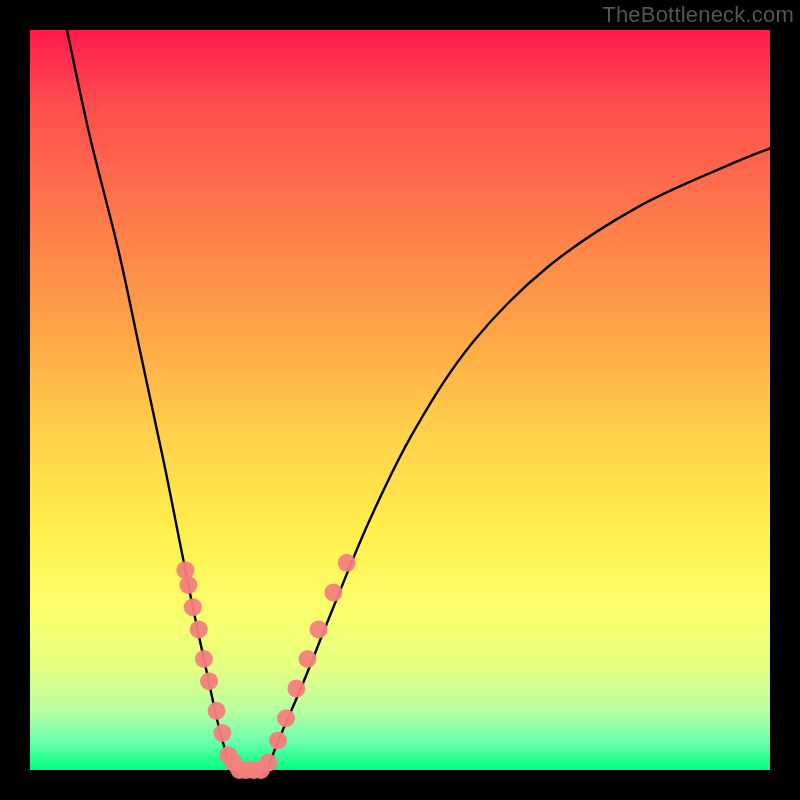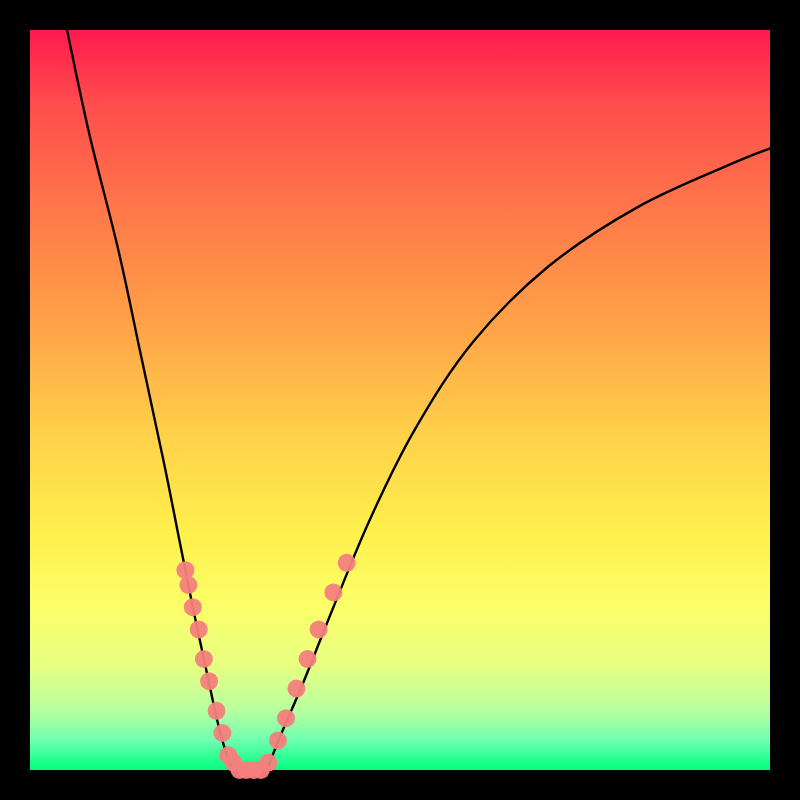--- a/index.html
+++ b/index.html
@@ -66,20 +66,21 @@
   }
   .dot {
     fill: #f47f7d;
     opacity: 0.95;
   }
 </style>
 </head>
 <body>
 
 <div class="frame">
+  <div class="watermark">TheBottleneck.com</div>
   <div class="plot">
     <svg class="curves" viewBox="0 0 740 740">
       <g id="curve-group">
           <path class="curve" d="M37.0 0.0 C41.0 18.6, 49.9 63.6, 59.2 103.6 C68.5 143.6, 79.5 182.0, 88.8 222.0 C98.1 262.0, 103.0 288.3, 111.0 325.6 C119.0 362.9, 126.5 397.2, 133.2 429.2 C139.9 461.2, 142.7 476.6, 148.0 503.2 C153.3 529.8, 158.1 554.6, 162.8 577.2 C167.5 599.8, 169.9 610.4, 173.9 629.0 C177.9 647.6, 181.7 666.1, 185.0 680.8 C188.3 695.5, 189.7 701.1, 192.4 710.4 C195.1 719.7, 197.1 727.3, 199.8 732.6 C202.5 737.9, 205.9 738.7, 207.2 740.0"></path>
           <path class="curve" d="M207.2 740.0 C208.5 740.0, 211.9 740.0, 214.6 740.0 C217.3 740.0, 219.3 740.0, 222.0 740.0 C224.7 740.0, 226.7 740.0, 229.4 740.0 C232.1 740.0, 235.5 740.0, 236.8 740.0"></path>
           <path class="curve" d="M236.8 740.0 C239.5 733.3, 244.9 719.0, 251.6 703.0 C258.3 687.0, 264.5 673.8, 273.8 651.2 C283.1 628.6, 291.4 606.5, 303.4 577.2 C315.4 547.9, 325.7 520.4, 340.4 488.4 C355.1 456.4, 366.2 431.6, 384.8 399.6 C403.4 367.6, 420.0 340.1, 444.0 310.8 C468.0 281.5, 488.7 260.8, 518.0 236.8 C547.3 212.8, 573.5 196.2, 606.8 177.6 C640.1 159.0, 679.0 143.9, 703.0 133.2 C727.0 122.5, 733.3 121.1, 740.0 118.4"></path>
         </g>
       <g id="dot-group">
           <circle class="dot" cx="155.4" cy="540.2" r="9"></circle>
           <circle class="dot" cx="158.4" cy="555.0" r="9"></circle>

